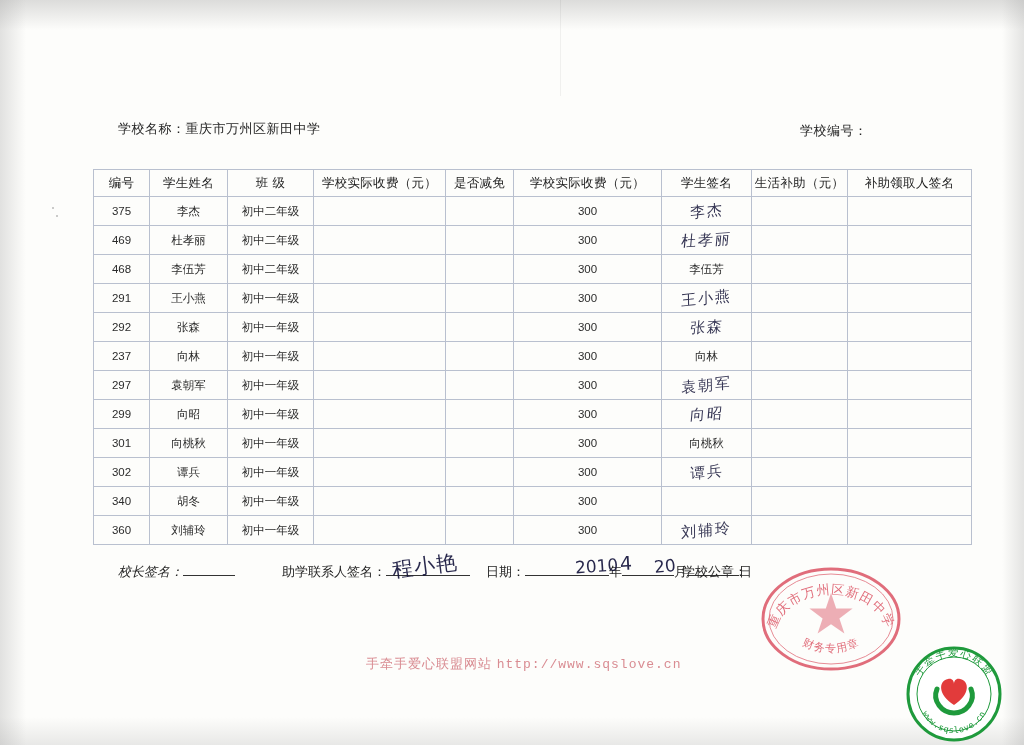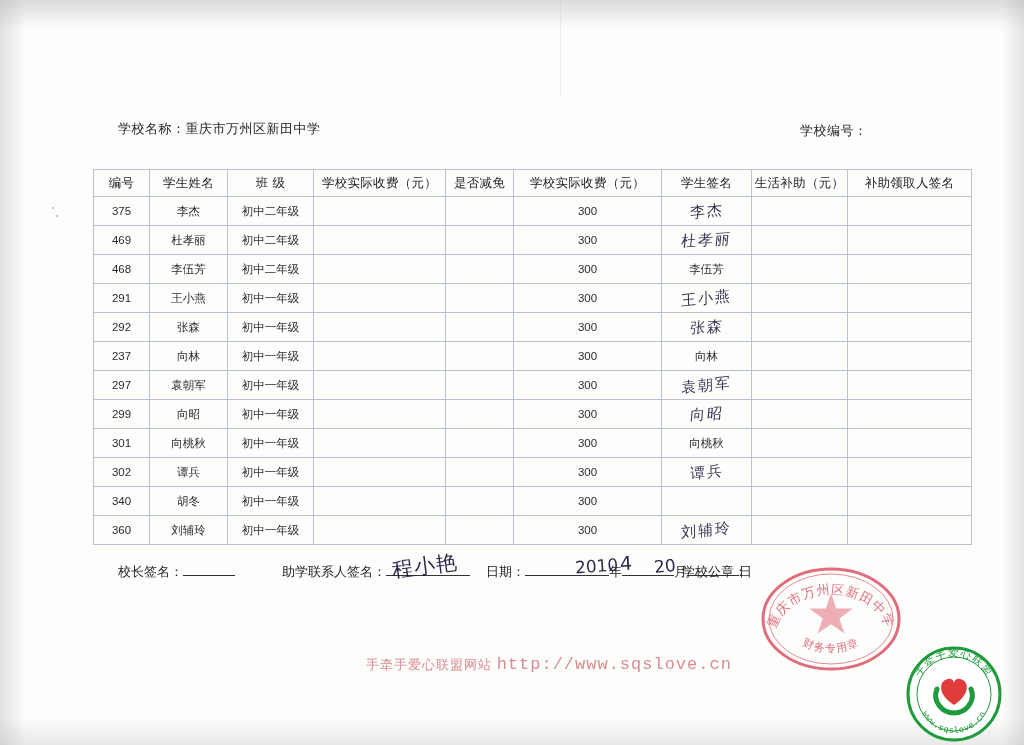--- a/index.html
+++ b/index.html
@@ -106,21 +106,21 @@
   .hand.w2 { transform: rotate(-6deg) skewX(-5deg); }
   .hand.w3 { transform: rotate(-3deg) skewX(-8deg); }
 
   
   .foot {
     position: absolute;
     font-size: 13px;
     color: #262626;
     white-space: nowrap;
   }
-  #principal-sign { left: 118px; top: 563px; }
+  #principal-sign { left: 118px; top: 563px; font-style: italic; }
   #contact-sign   { left: 282px; top: 563px; }
   #date-line      { left: 474px; top: 563px; margin-left: 12px; }
   #school-seal-label { left: 682px; top: 563px; text-align: right; }
 
   .ul { display: inline-block; border-bottom: 1px solid #333; min-width: 52px; }
   .ul-long { min-width: 84px; }
 
   .hand-foot {
     position: absolute;
     font-family: "DejaVu Sans", sans-serif;
@@ -153,21 +153,21 @@
     position: absolute;
     left: 366px;
     top: 655px;
     font-size: 13px;
     color: #d98c92;
     letter-spacing: 1px;
     white-space: nowrap;
   }
   #watermark .url {
     font-family: "Liberation Mono", monospace;
-    font-size: 17px;
+    font-size: 13px;
   }
 
   
   #logo {
     position: absolute;
     left: 898px;
     top: 645px;
     width: 112px;
     height: 98px;
   }

